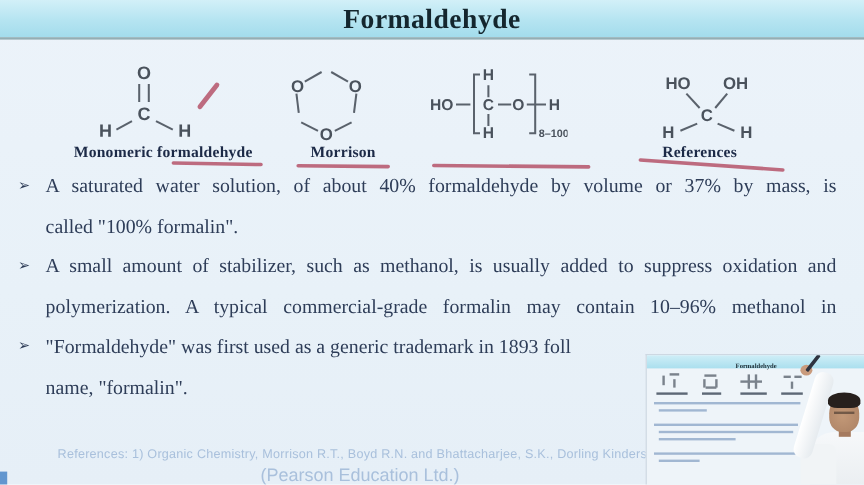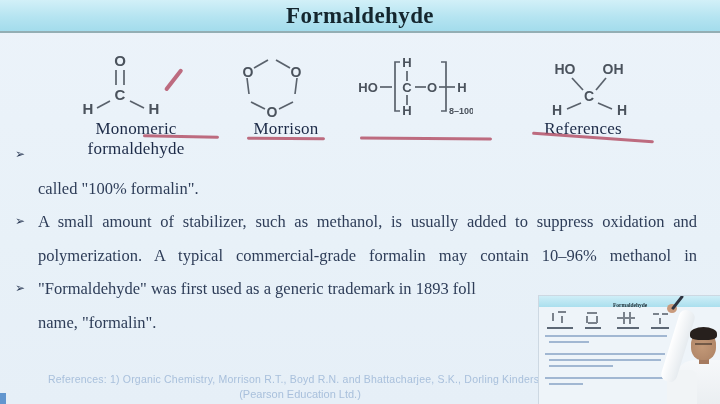--- a/index.html
+++ b/index.html
@@ -14,37 +14,37 @@
               background:linear-gradient(180deg,#d2f0f8 0%,#b5e4f1 55%,#a3dcec 100%);
               border-bottom:2px solid #93aeb4; text-align:center; }
   .title-text { display:inline-block; line-height:32px; font-size:23px; font-weight:700;
                 color:#14262e; letter-spacing:.4px; }
 
   
   .struct { position:absolute; }
   .struct svg text { font-family:"Liberation Sans", sans-serif; font-weight:700; fill:#4a525c; }
   .struct svg line, .struct svg path { stroke:#5a626c; stroke-width:1.7; fill:none; }
 
-  .chem-label { position:absolute; top:119px; height:16px; font-size:17px; font-weight:400;
+  .chem-label { position:absolute; top:119px; height:16px; font-size:13px; font-weight:700;
                 color:#1c2a47; text-align:center; letter-spacing:.2px; }
 
   .red-stroke { position:absolute; background:#b5536a; border-radius:2px; opacity:.85; }
 
   
   .bullets { position:absolute; left:38px; top:138px; width:659px;
              font-size:16.5px; color:#2e3d58; }
   .bline { position:relative; height:33.5px; line-height:33.5px; white-space:nowrap; }
   .bline.j { white-space:normal; text-align:justify; text-align-last:justify; }
   .marker { position:absolute; left:-23px; top:0; font-family:"DejaVu Sans", sans-serif;
             font-size:12px; color:#2e3d58; }
 
   
   .refs { position:absolute; font-family:"Liberation Sans", sans-serif; color:#a9c0dc; }
   .refs1 { left:48px; top:373px; font-size:10.5px; letter-spacing:.2px; white-space:nowrap; }
-  .refs2 { left:0; top:388px; width:600px; text-align:center; font-size:11px; }
+  .refs2 { left:0; top:388px; width:600px; text-align:center; font-size:15px; }
 
   .corner-mark { position:absolute; left:0; top:393px; width:6px; height:11px;
                  background:#4a86c8; opacity:.85; }
 
   
   .pip { position:absolute; left:538px; top:295px; width:182px; height:109px;
          background:#eef4f9; overflow:hidden; border-left:1px solid #cdd8e2;
          border-top:1px solid #cdd8e2; }
   .pip-titlebar { position:absolute; left:0; top:0; width:182px; height:11px;
                   background:linear-gradient(180deg,#cfeef7,#aadfee); text-align:center; }
@@ -150,21 +150,21 @@
   <div class="chem-label" style="left:246px; width:80px;">Morrison</div>
   <div class="chem-label" style="left:523px; width:120px;">References</div>
 
   <div class="red-stroke" style="left:160px; top:78px; width:27px; height:3.5px; transform:rotate(-52deg);"></div>
   <div class="red-stroke" style="left:143px; top:135px; width:76px; height:3px; transform:rotate(1deg);"></div>
   <div class="red-stroke" style="left:247px; top:137px; width:78px; height:3px; transform:rotate(.5deg);"></div>
   <div class="red-stroke" style="left:360px; top:137px; width:132px; height:3px; transform:rotate(.5deg);"></div>
   <div class="red-stroke" style="left:532px; top:136px; width:122px; height:3px; transform:rotate(4deg);"></div>
 
   <div class="bullets">
-    <div class="bline j"><span class="marker">➢</span></div>
+    <div class="bline j"><span class="marker">➢</span><span>A saturated water solution, of about 40% formaldehyde by volume or 37% by mass, is</span></div>
     <div class="bline"><span>called "100% formalin".</span></div>
     <div class="bline j"><span class="marker">➢</span><span>A small amount of stabilizer, such as methanol, is usually added to suppress oxidation and</span></div>
     <div class="bline j"><span>polymerization. A typical commercial-grade formalin may contain 10–96% methanol in</span></div>
     <div class="bline"><span class="marker">➢</span><span>"Formaldehyde" was first used as a generic trademark in 1893 foll</span></div>
     <div class="bline"><span>name, "formalin".</span></div>
   </div>
 
   <div class="refs refs1">References: 1)  Organic Chemistry, Morrison R.T., Boyd R.N. and Bhattacharjee, S.K., Dorling Kindersl</div>
   <div class="refs refs2">(Pearson Education Ltd.)</div>
 

